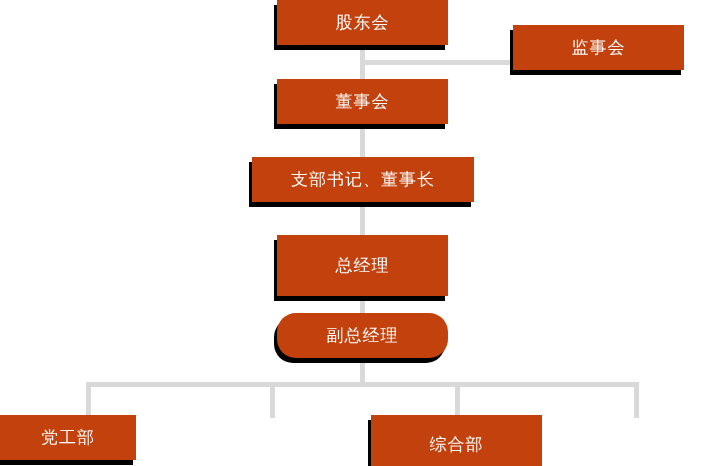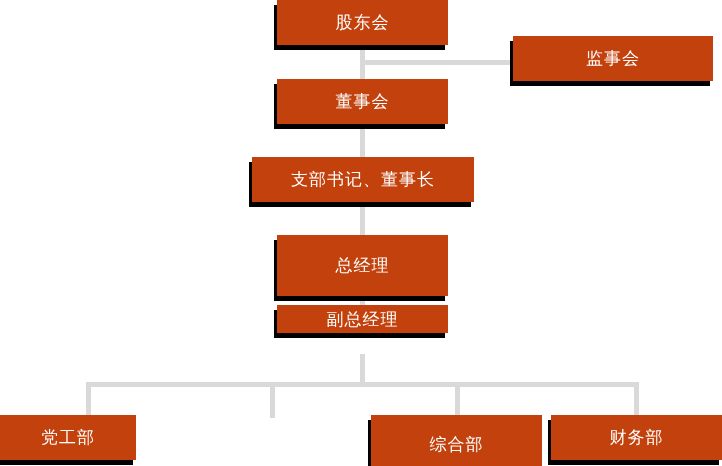--- a/index.html
+++ b/index.html
@@ -58,46 +58,43 @@
   <div class="connector h-line" style="left:86px; top:382px; width:553px;"></div>
   <div class="connector v-line" style="left:86px;  top:382px; height:36px;"></div>
   <div class="connector v-line" style="left:270px; top:382px; height:36px;"></div>
   <div class="connector v-line" style="left:455px; top:382px; height:36px;"></div>
   <div class="connector v-line" style="left:634px; top:382px; height:36px;"></div>
 
   <div class="node" style="left:277px; top:0px;   width:171px; height:45px;">
     <span>股东会</span>
   </div>
 
-  <div class="node" style="left:513px; top:36px;  width:200px; height:45px;">
+  <div class="node" style="left:513px; top:25px;  width:171px; height:45px;">
     <span>监事会</span>
   </div>
 
   <div class="node" style="left:277px; top:79px;  width:171px; height:45px;">
     <span>董事会</span>
   </div>
 
   <div class="node" style="left:252px; top:157px; width:222px; height:45px;">
     <span>支部书记、董事长</span>
   </div>
 
   <div class="node" style="left:277px; top:235px; width:171px; height:61px;">
     <span>总经理</span>
   </div>
 
-  <div class="node" style="left:277px; top:305px; width:171px; height:28px;">
+  <div class="node" style="left:277px; top:313px; width:171px; height:45px;border-radius:19px;">
     <span>副总经理</span>
   </div>
 
   <div class="node" style="left:0px;   top:415px; width:136px; height:45px;align-items:center;">
     <span>党工部</span>
   </div>
 
 
   <div class="node" style="left:371px; top:415px; width:171px; height:59px;">
     <span>综合部</span>
   </div>
 
-  <div class="node" style="left:551px; top:415px; width:171px; height:45px;">
-    <span>财务部</span>
-  </div>
 
 </div>
 
 </body></html>

